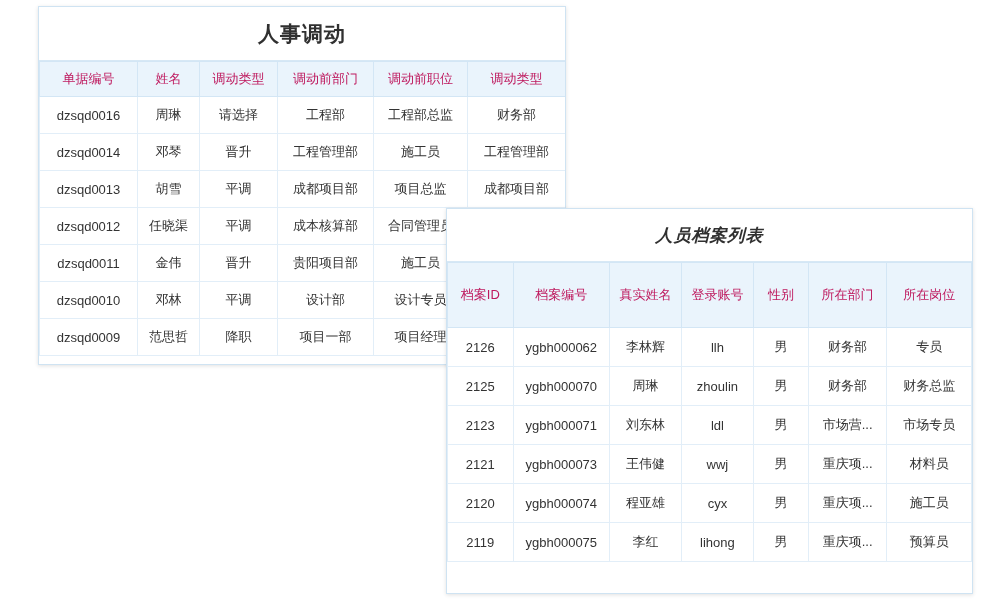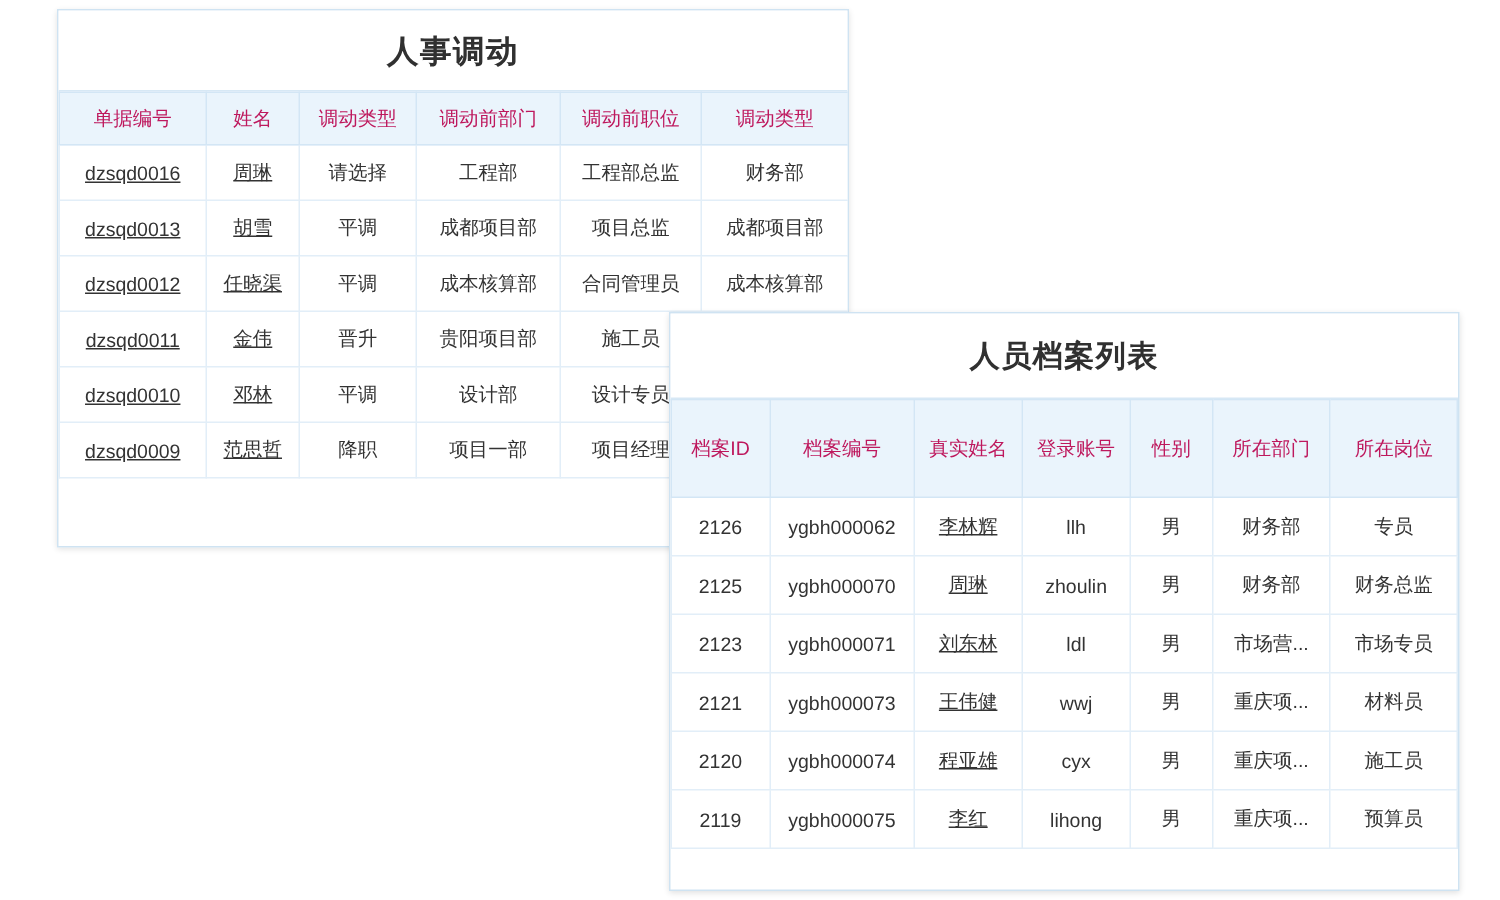--- a/index.html
+++ b/index.html
@@ -78,27 +78,27 @@
     text-align: center;
     padding: 9px 2px;
     background: #ffffff;
     white-space: nowrap;
     overflow: hidden;
     text-overflow: ellipsis;
   }
 
   td.link {
     color: #2a8fdd;
-    text-decoration: underline;
   }
 
   
   #panel-archive .panel-title {
-    font-size: 20px;
+    font-size: 17px;
     padding: 15px 0 14px 0;
+    font-style: italic;
   }
 
   #panel-archive table.grid th {
     padding: 24px 2px;
   }
 
   #panel-archive table.grid td {
     padding: 10px 2px;
   }
 
@@ -133,20 +133,28 @@
         </tr>
       </thead>
       <tbody>
         <tr>
           <td class="link">dzsqd0016</td>
           <td class="link">周琳</td>
           <td>请选择</td>
           <td>工程部</td>
           <td>工程部总监</td>
           <td>财务部</td>
+        </tr>
+        <tr>
+          <td class="link">dzsqd0014</td>
+          <td class="link">邓琴</td>
+          <td>晋升</td>
+          <td>工程管理部</td>
+          <td>施工员</td>
+          <td>工程管理部</td>
         </tr>
         <tr>
           <td class="link">dzsqd0013</td>
           <td class="link">胡雪</td>
           <td>平调</td>
           <td>成都项目部</td>
           <td>项目总监</td>
           <td>成都项目部</td>
         </tr>
         <tr>

